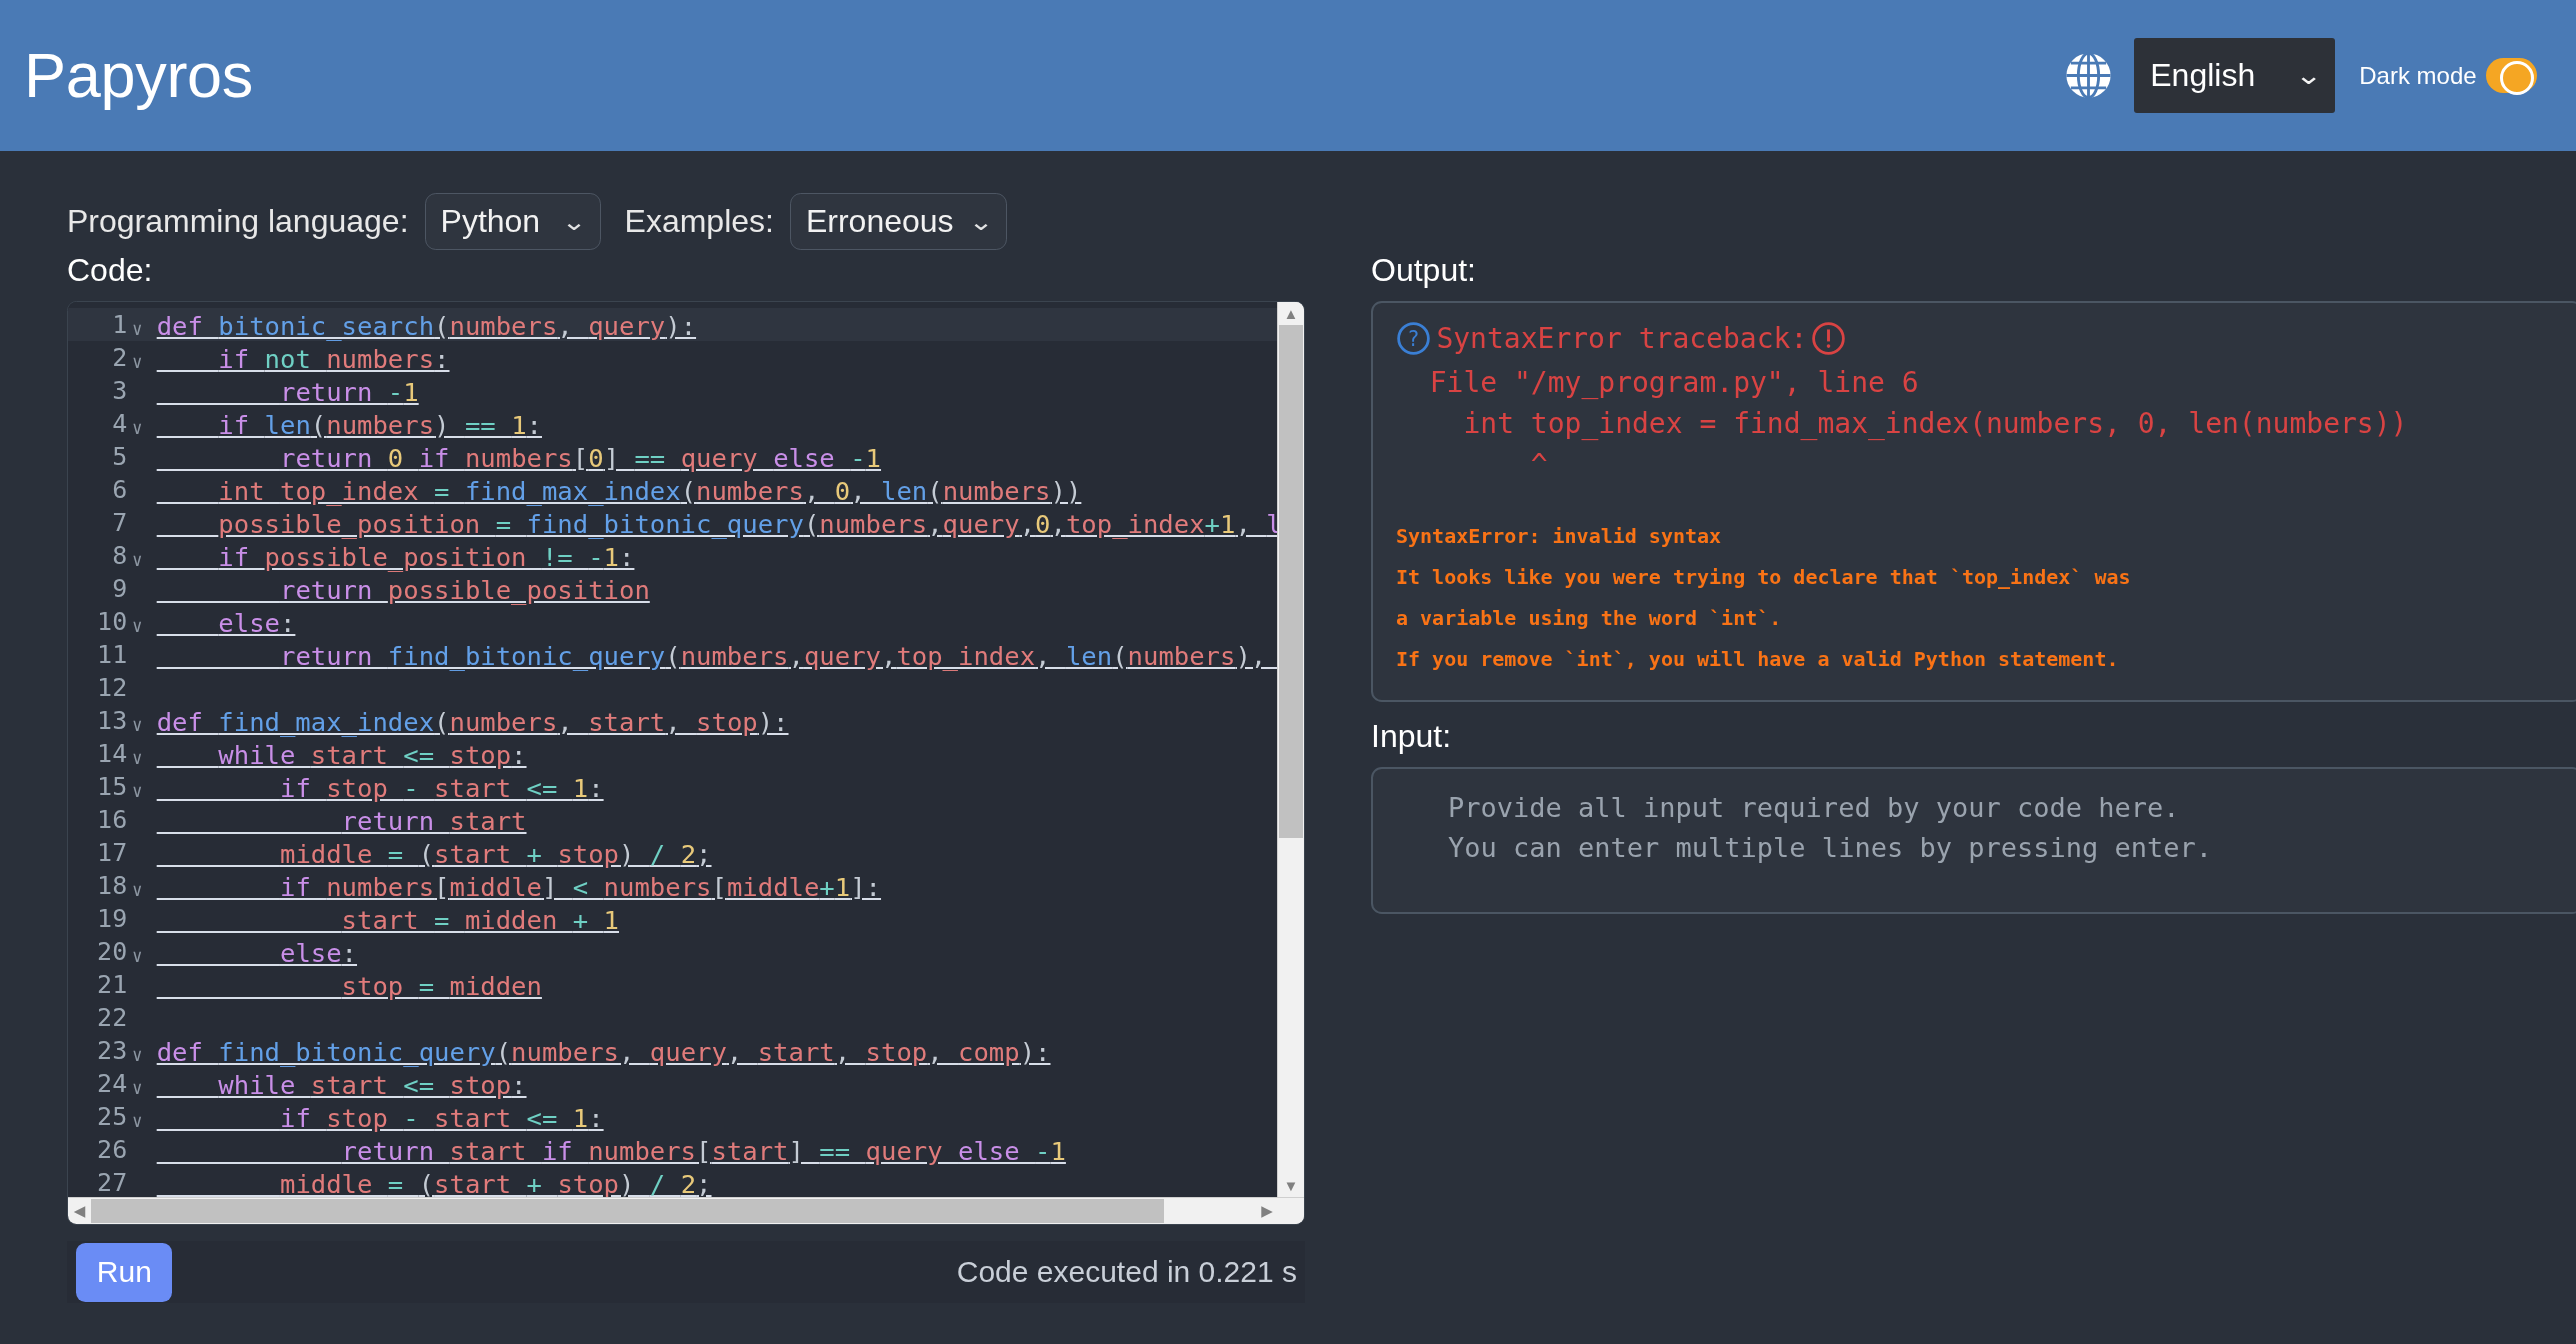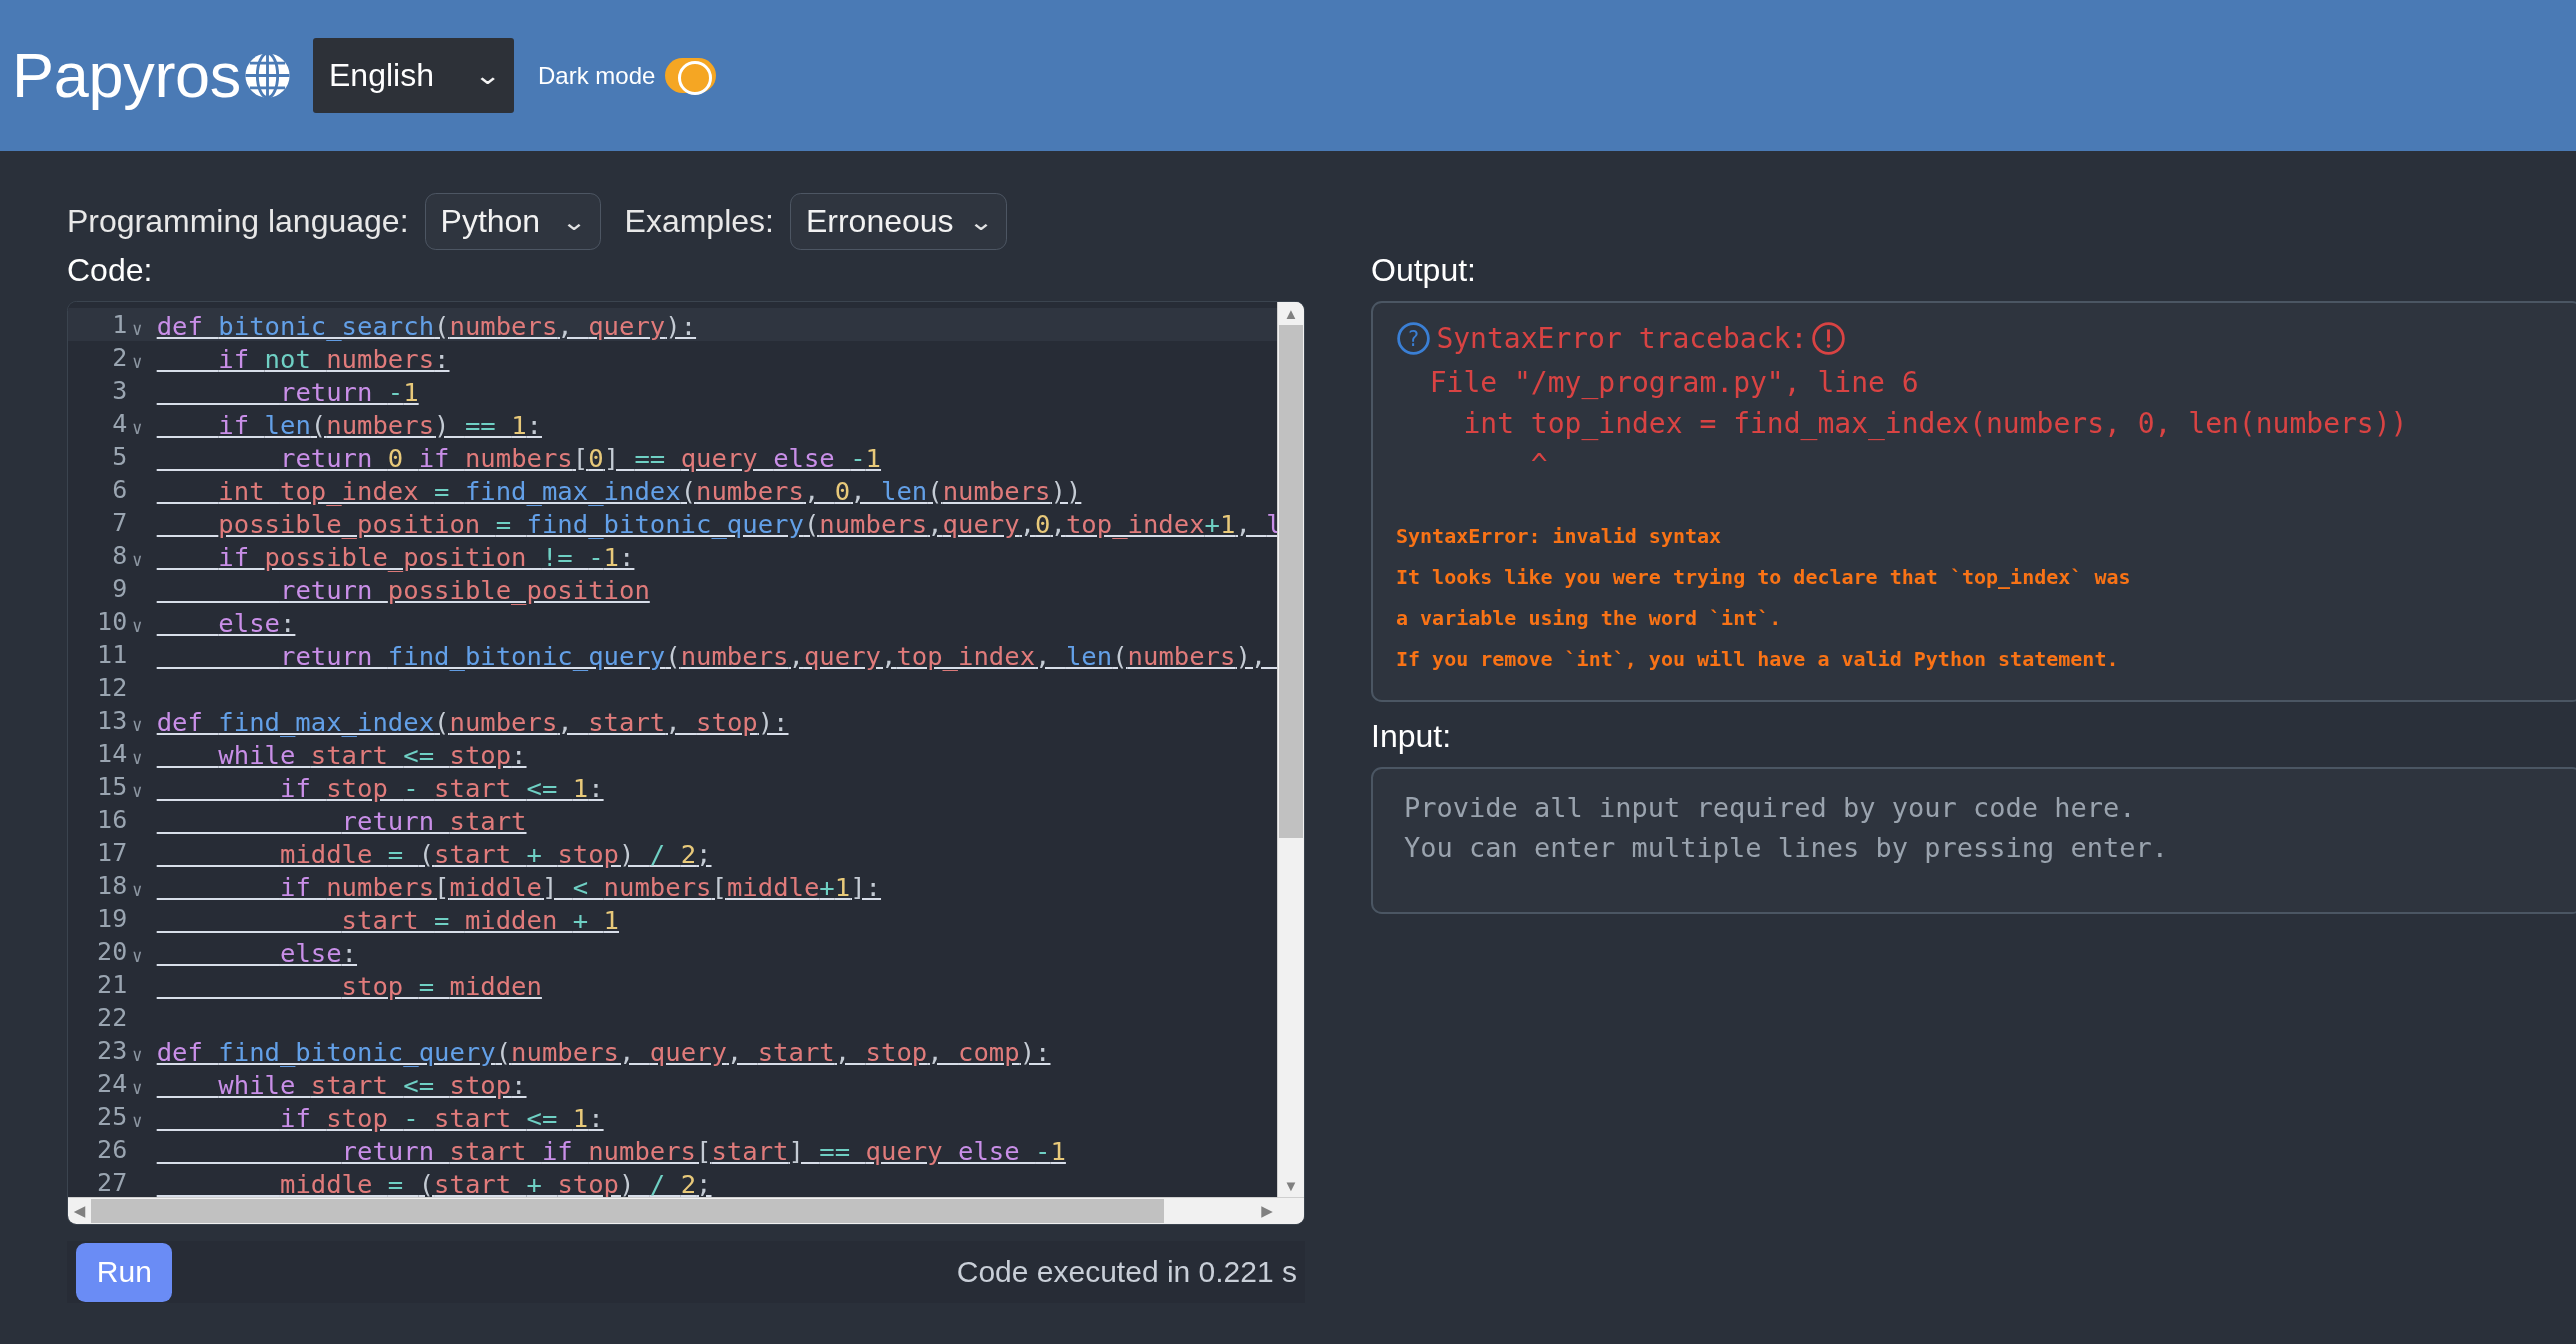--- a/index.html
+++ b/index.html
@@ -11,21 +11,22 @@
     font-family: "Liberation Sans", sans-serif;
     overflow: hidden;
   }
 
   
   #app-header {
     height: 151px;
     background: #4a7ab5;
     display: flex;
     align-items: center;
-    padding: 0 39px 0 12px;
+    justify-content: space-between;
+    padding: 0 39px 0 24px;
     position: relative;
   }
   #app-title {
     color: #ffffff;
     font-size: 63px;
     font-weight: 400;
     letter-spacing: -0.3px;
     line-height: 1;
   }
   #header-right {
@@ -359,20 +360,21 @@
     border-radius: 10.8px;
     padding: 19px 31px;
     height: 147px;
   }
   .input-placeholder {
     color: #9aa3ae;
     font-family: "DejaVu Sans Mono", monospace;
     font-size: 27px;
     line-height: 40px;
     white-space: pre;
+    margin-left: 44px;
   }
 </style>
 </head>
 <body>
 
 <div id="app-header">
   <div id="app-title">Papyros</div>
 
   <div id="header-right">
     <svg id="globe-icon" viewBox="0 0 24 24" fill="none">

